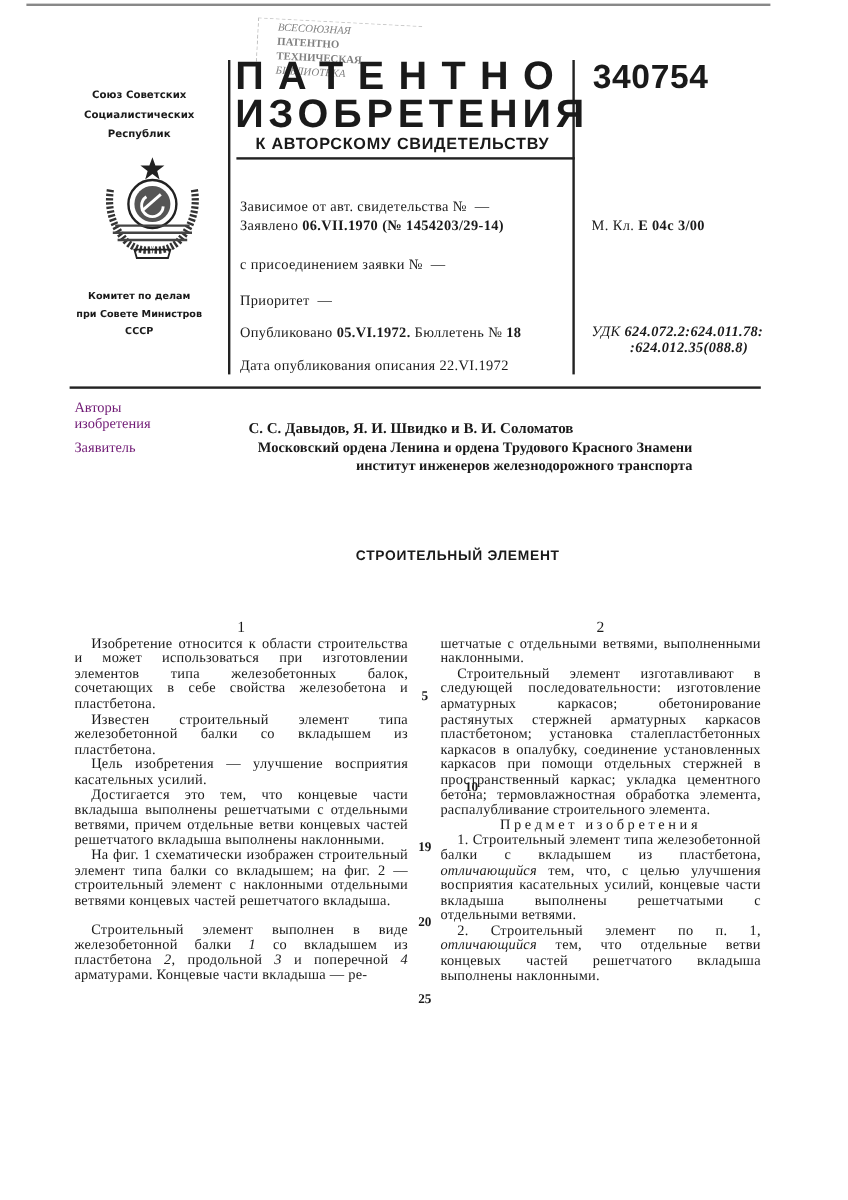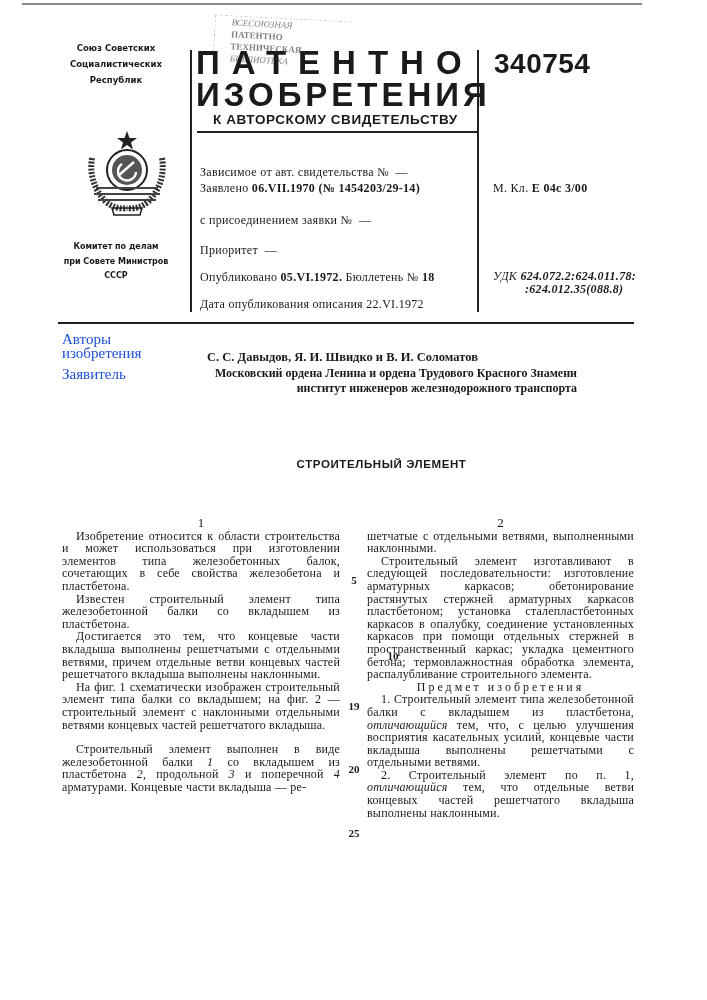--- a/index.html
+++ b/index.html
@@ -2,21 +2,21 @@
 <html><head>
 <meta charset="utf-8">
 <style>
   html, body { margin: 0; padding: 0; background: #ffffff; }
   body { width: 707px; height: 1000px; position: relative; overflow: hidden; color: #1a1a1a; font-family: "Liberation Serif", serif; }
   .abs { position: absolute; }
   .top-rule { left: 22px; top: 3px; width: 620px; height: 2px; background: #555; opacity: 0.7; }
 
   
   .org { left: 60px; width: 112px; text-align: center; font-family: "DejaVu Sans", sans-serif; font-weight: bold; font-size: 8.5px; line-height: 16px; }
-  .org.top { top: 40px; }
+  .org.top { top: 72px; }
   .org.bottom { top: 240px; line-height: 14.5px; font-size: 8px; }
   .emblem { left: 82px; top: 128px; width: 90px; height: 92px; }
 
   
   .vrule { width: 2px; background: #222; }
 
   
   .title1 { left: 196px; top: 46px; width: 282px; font-family: "Liberation Sans", sans-serif; font-weight: bold; font-size: 33px; letter-spacing: 12px; line-height: 34px; }
   .title2 { left: 196px; top: 78px; width: 282px; font-family: "Liberation Sans", sans-serif; font-weight: bold; font-size: 33px; letter-spacing: 4px; line-height: 34px; }
   .subtitle { left: 213px; top: 112px; font-family: "Liberation Sans", sans-serif; font-weight: bold; font-size: 13.5px; letter-spacing: 0.6px; }
@@ -24,21 +24,21 @@
   .number { left: 494px; top: 48px; font-family: "Liberation Sans", sans-serif; font-weight: bold; font-size: 28px; letter-spacing: 0.5px; }
   .stamp { left: 214px; top: 18px; width: 120px; height: 36px; border-left: 1px dashed #aaa; border-top: 1px dashed #bbb; transform: rotate(3deg); font-size: 9px; color: #555; font-style: italic; opacity: 0.75; font-family: "Liberation Serif", serif; padding-left: 16px; line-height: 12px; }
 
   
   .meta { left: 200px; font-size: 12px; letter-spacing: 0.3px; }
   .meta b { font-weight: bold; }
   .meta-r { left: 493px; font-size: 12px; letter-spacing: 0.3px; }
 
   .hrule { left: 58px; top: 322px; width: 576px; height: 2px; background: #222; }
 
-  .lbl { left: 62px; font-size: 15px; color: #1d4ed8; }
+  .lbl { left: 62px; font-size: 12px; color: #701a75; }
   .authors { left: 207px; top: 350px; font-size: 12.5px; font-weight: bold; }
   .applicant { left: 177px; top: 366px; width: 400px; text-align: right; font-size: 12px; font-weight: bold; line-height: 15px; }
 
   .doc-title { left: 0; top: 458px; width: 707px; text-align: center; font-family: "Liberation Sans", sans-serif; font-weight: bold; font-size: 11.5px; letter-spacing: 0.6px; padding-left: 28px; }
 
   .col { font-size: 12px; line-height: 12.6px; text-align: justify; letter-spacing: 0.2px; }
   .col p { margin: 0; text-indent: 14px; }
   .col p.noind { text-indent: 0; }
   .col1 { left: 62px; top: 517px; width: 278px; }
   .col2 { left: 367px; top: 517px; width: 267px; }
@@ -140,20 +140,21 @@
   <div>Московский ордена Ленина и ордена Трудового Красного Знамени</div>
   <div>институт инженеров железнодорожного транспорта</div>
 </div>
 
 <div class="abs doc-title">СТРОИТЕЛЬНЫЙ ЭЛЕМЕНТ</div>
 
 <div class="abs col col1">
   <div class="colnum">1</div>
   <p>Изобретение относится к области строительства и может использоваться при изготовлении элементов типа железобетонных балок, сочетающих в себе свойства железобетона и пластбетона.</p>
   <p>Известен строительный элемент типа железобетонной балки со вкладышем из пластбетона.</p>
+  <p>Цель изобретения — улучшение восприятия касательных усилий.</p>
   <p>Достигается это тем, что концевые части вкладыша выполнены решетчатыми с отдельными ветвями, причем отдельные ветви концевых частей решетчатого вкладыша выполнены наклонными.</p>
   <p>На фиг. 1 схематически изображен строительный элемент типа балки со вкладышем; на фиг. 2 — строительный элемент с наклонными отдельными ветвями концевых частей решетчатого вкладыша.</p>
   <p style="margin-top:12px;">
     <span>Строительный элемент выполнен в виде железобетонной балки </span><i>1</i><span> со вкладышем из пластбетона </span><i>2</i><span>, продольной </span><i>3</i><span> и поперечной </span><i>4</i><span> арматурами. Концевые части вкладыша — ре-</span>
   </p>
 </div>
 
 <div class="abs linenum" style="top:574px;">5</div>
 <div class="abs linenum" style="top:650px;margin-left:39px;">10</div>
 <div class="abs linenum" style="top:700px;">19</div>

